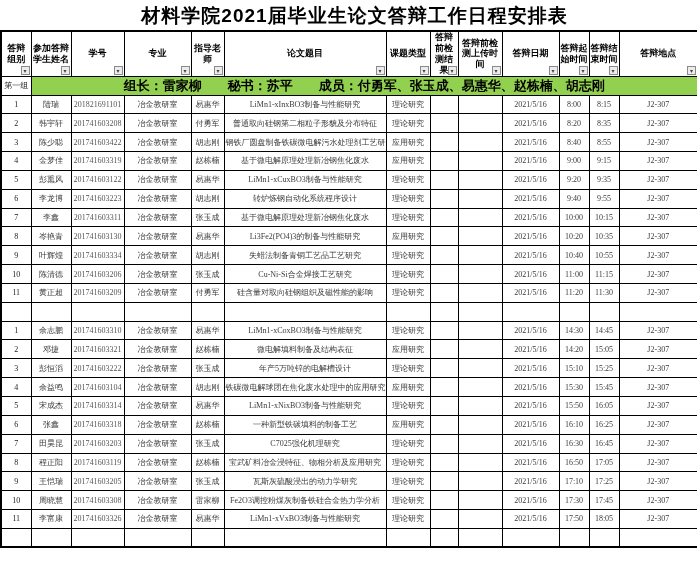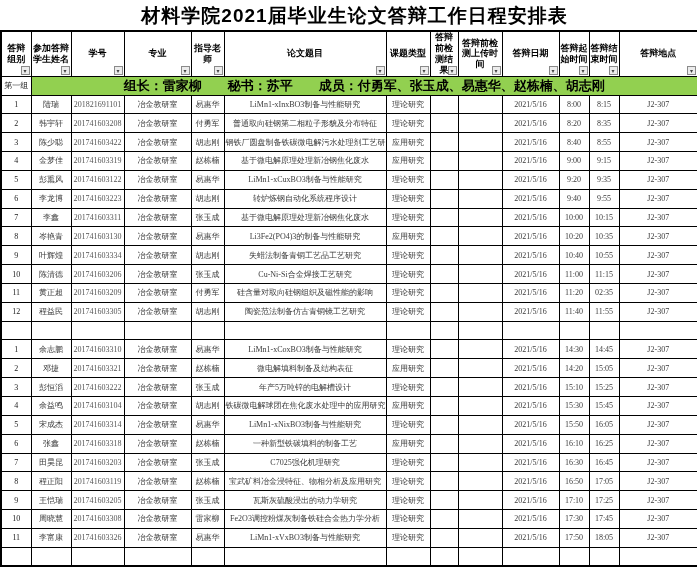--- a/index.html
+++ b/index.html
@@ -255,36 +255,21 @@
           <td class="data c1">黄正超</td>
           <td class="data c2">201741603209</td>
           <td class="data c3">冶金教研室</td>
           <td class="data c4">付勇军</td>
           <td class="data c5">硅含量对取向硅钢组织及磁性能的影响</td>
           <td class="data c6">理论研究</td>
           <td class="data c7"></td>
           <td class="data c8"></td>
           <td class="data c9">2021/5/16</td>
           <td class="data c10">11:20</td>
-          <td class="data c11">02:35</td>
-          <td class="data c12">J2-307</td>
-        </tr>
-        <tr>
-          <td class="data c0">12</td>
-          <td class="data c1">程益民</td>
-          <td class="data c2">201741603305</td>
-          <td class="data c3">冶金教研室</td>
-          <td class="data c4">胡志刚</td>
-          <td class="data c5">陶瓷范法制备仿古青铜镜工艺研究</td>
-          <td class="data c6">理论研究</td>
-          <td class="data c7"></td>
-          <td class="data c8"></td>
-          <td class="data c9">2021/5/16</td>
-          <td class="data c10">11:40</td>
-          <td class="data c11">11:55</td>
+          <td class="data c11">11:30</td>
           <td class="data c12">J2-307</td>
         </tr>
         <tr>
           <td class="data c0"></td>
           <td class="data c1"></td>
           <td class="data c2"></td>
           <td class="data c3"></td>
           <td class="data c4"></td>
           <td class="data c5"></td>
           <td class="data c6"></td>

